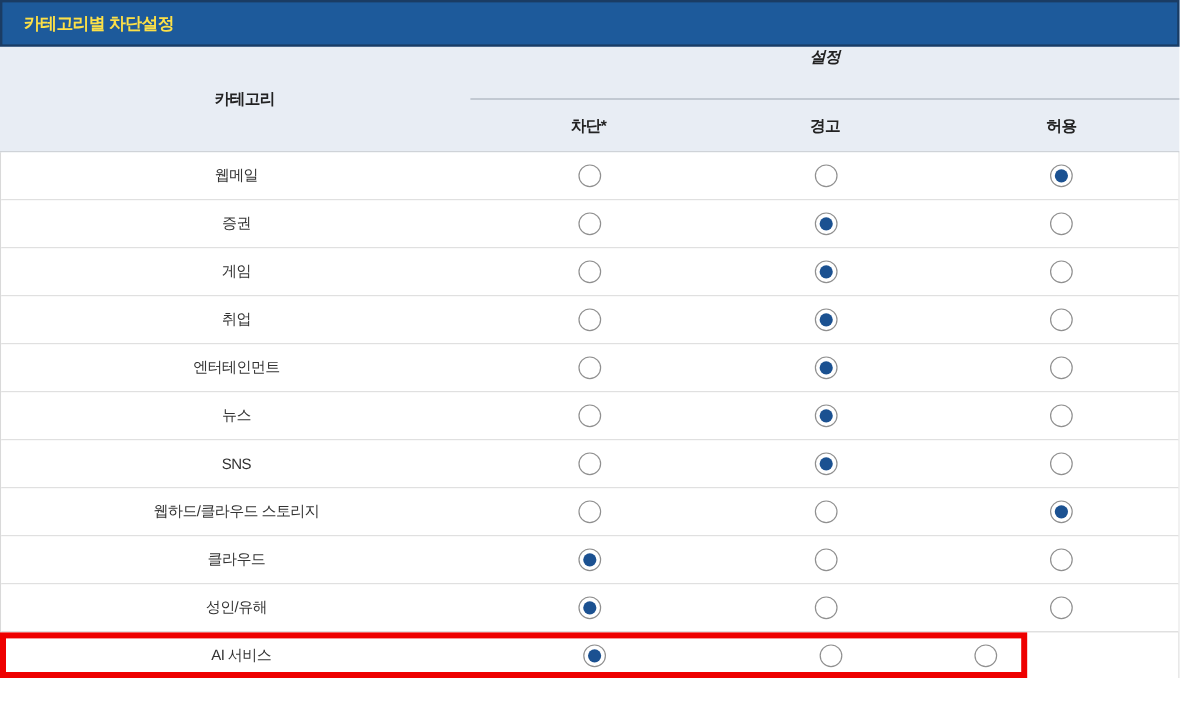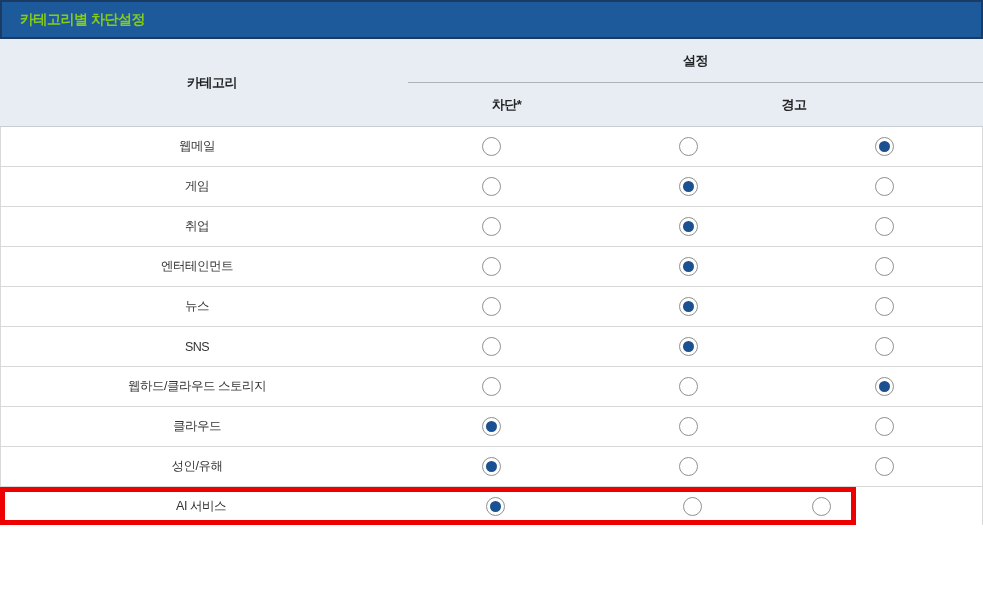--- a/index.html
+++ b/index.html
@@ -12,39 +12,40 @@
 
   
   .title-bar {
     height: 39px;
     background: #1D5A9B;
     border: 2px solid #1A3C64;
     display: flex; align-items: center;
     padding-left: 18px;
   }
   .title-bar .title {
-    color: #84cc16; font-size: 14px; font-weight: 700; letter-spacing: -0.5px;
+    color: #fde047; font-size: 14px; font-weight: 700; letter-spacing: -0.5px;
   }
 
   
   .thead {
     height: 88px;
     background: #E8EDF4;
     border-bottom: 1px solid #C9CDD2;
     display: flex;
   }
   .thead .category-col {
     width: 392px;
     display: flex; align-items: center; justify-content: center; margin-left: 16px;
   }
   .thead .settings-col { flex: 1; display: flex; flex-direction: column; }
   .settings-group-label {
     height: 44px;
-    display: flex; align-items: center; justify-content: center;
+    display: flex; justify-content: center;
     border-bottom: 1px solid #AAB2BC;
+    font-style: italic;
   }
   .settings-sub-labels { height: 43px; display: flex; }
   .settings-sub-labels .sub-col {
     width: 197px;
     display: flex; align-items: center; justify-content: center;
   }
   .settings-sub-labels .sub-col:last-child { flex: 1; }
   .th-text { font-size: 13px; font-weight: 700; color: #222222; letter-spacing: -0.5px; }
 
   
@@ -109,20 +110,23 @@
       <div class="settings-group-label">
         <span class="th-text">설정</span>
       </div>
       <div class="settings-sub-labels">
         <div class="sub-col">
           <span class="th-text">차단*</span>
         </div>
         <div class="sub-col">
           <span class="th-text">경고</span>
         </div>
+        <div class="sub-col">
+          <span class="th-text">허용</span>
+        </div>
       </div>
     </div>
   </div>
 
   <div class="table-body">
   <div class="row">
     <div class="cat-cell">
       <span class="cat-label">웹메일</span>
     </div>
     <div class="radio-cell">
@@ -130,20 +134,34 @@
     </div>
     <div class="radio-cell">
       <span class="radio"></span>
     </div>
     <div class="radio-cell">
       <span class="radio selected"></span>
     </div>
   </div>
 
 
+  <div class="row">
+    <div class="cat-cell">
+      <span class="cat-label">증권</span>
+    </div>
+    <div class="radio-cell">
+      <span class="radio"></span>
+    </div>
+    <div class="radio-cell">
+      <span class="radio selected"></span>
+    </div>
+    <div class="radio-cell">
+      <span class="radio"></span>
+    </div>
+  </div>
 
   <div class="row">
     <div class="cat-cell">
       <span class="cat-label">게임</span>
     </div>
     <div class="radio-cell">
       <span class="radio"></span>
     </div>
     <div class="radio-cell">
       <span class="radio selected"></span>

